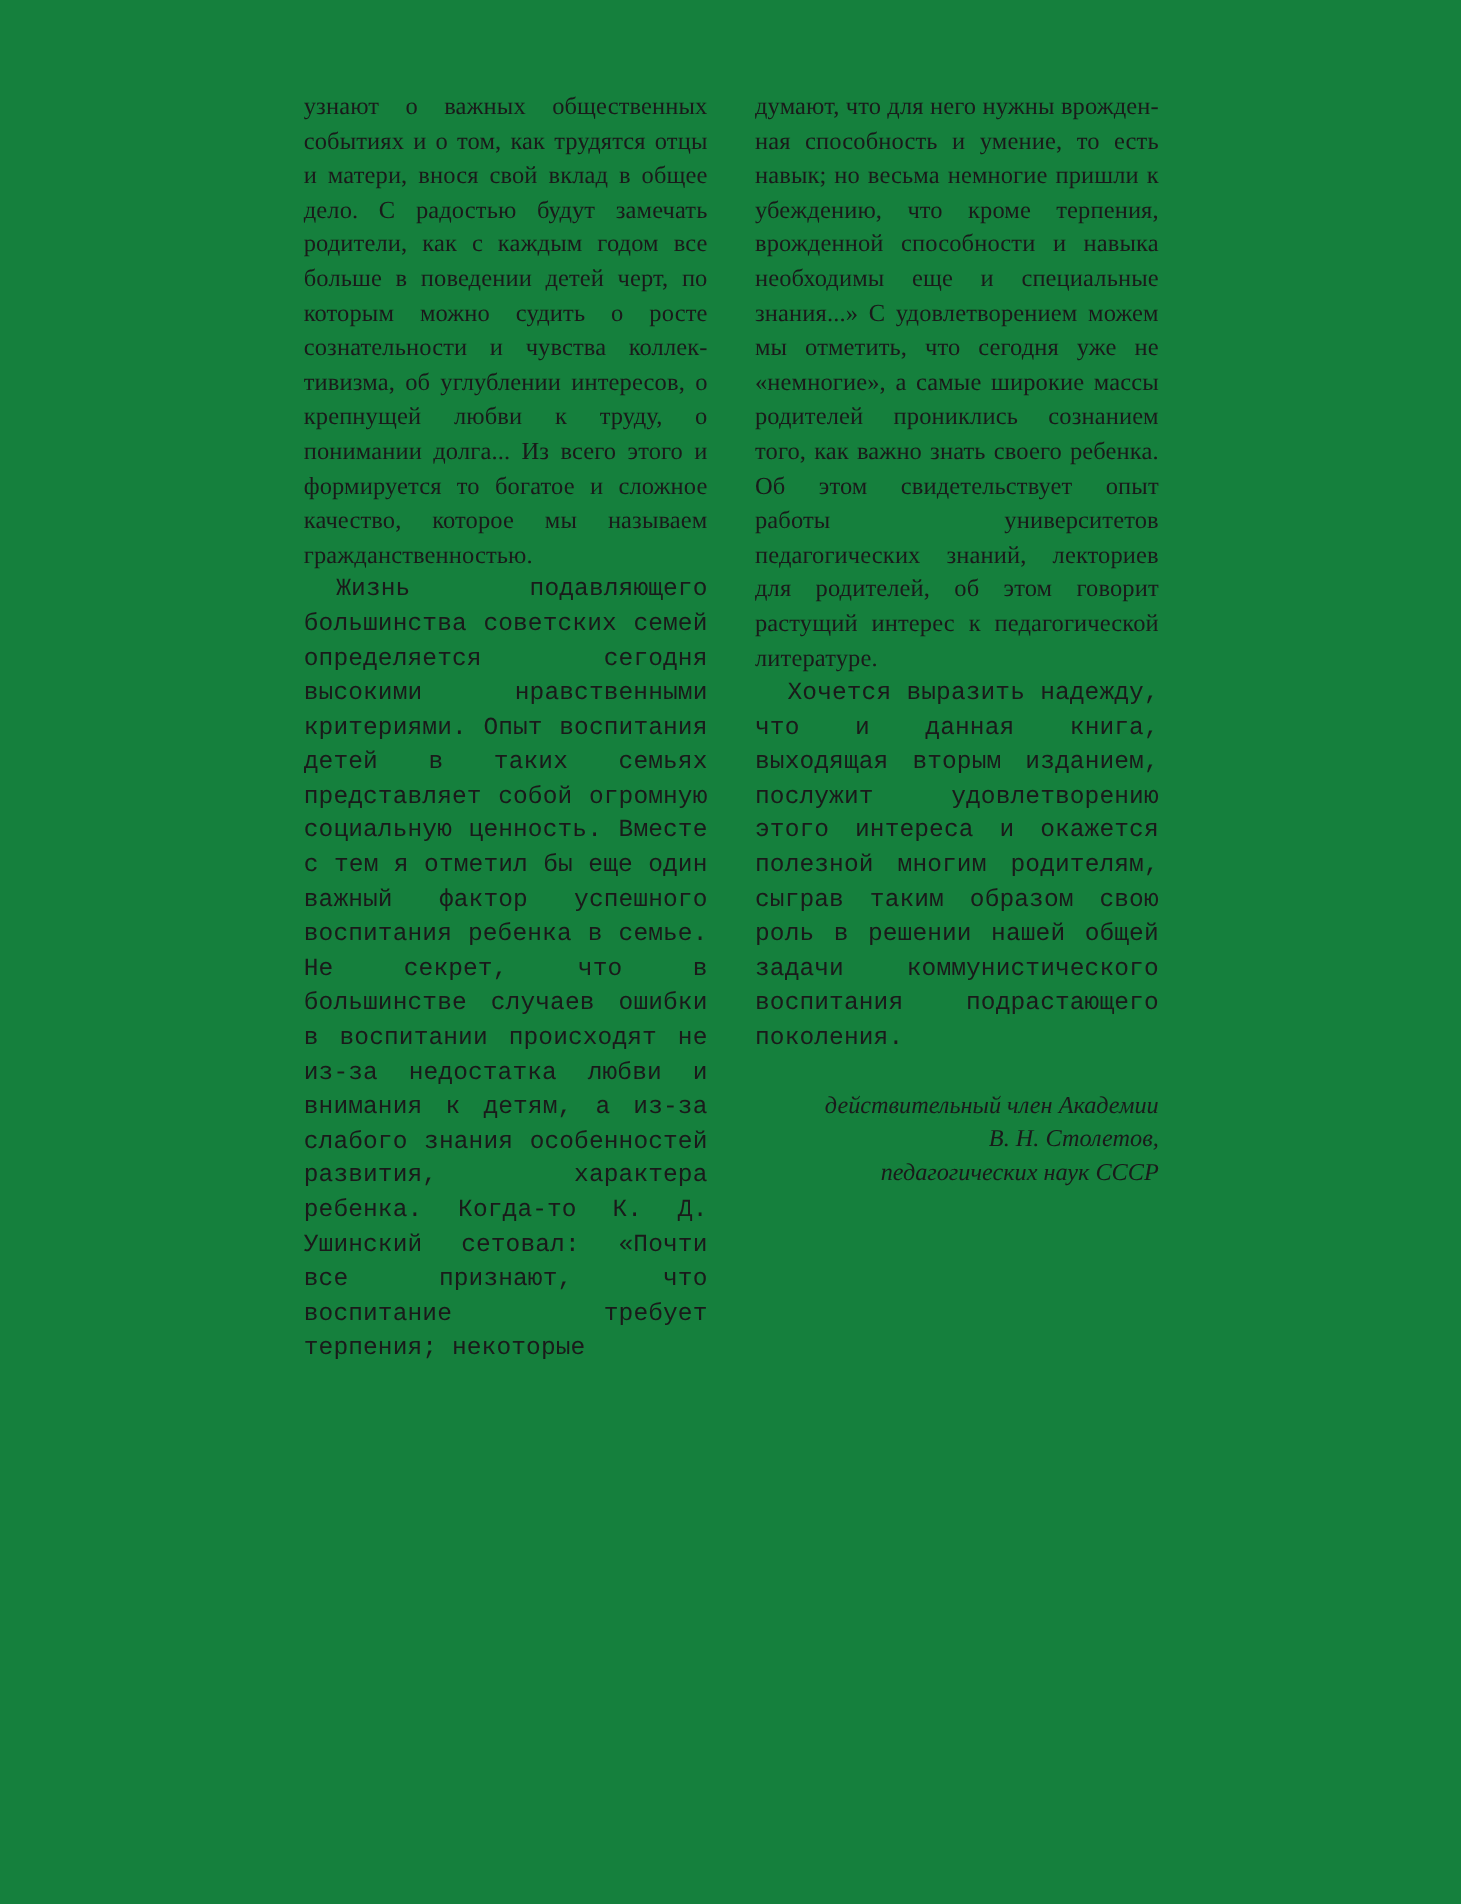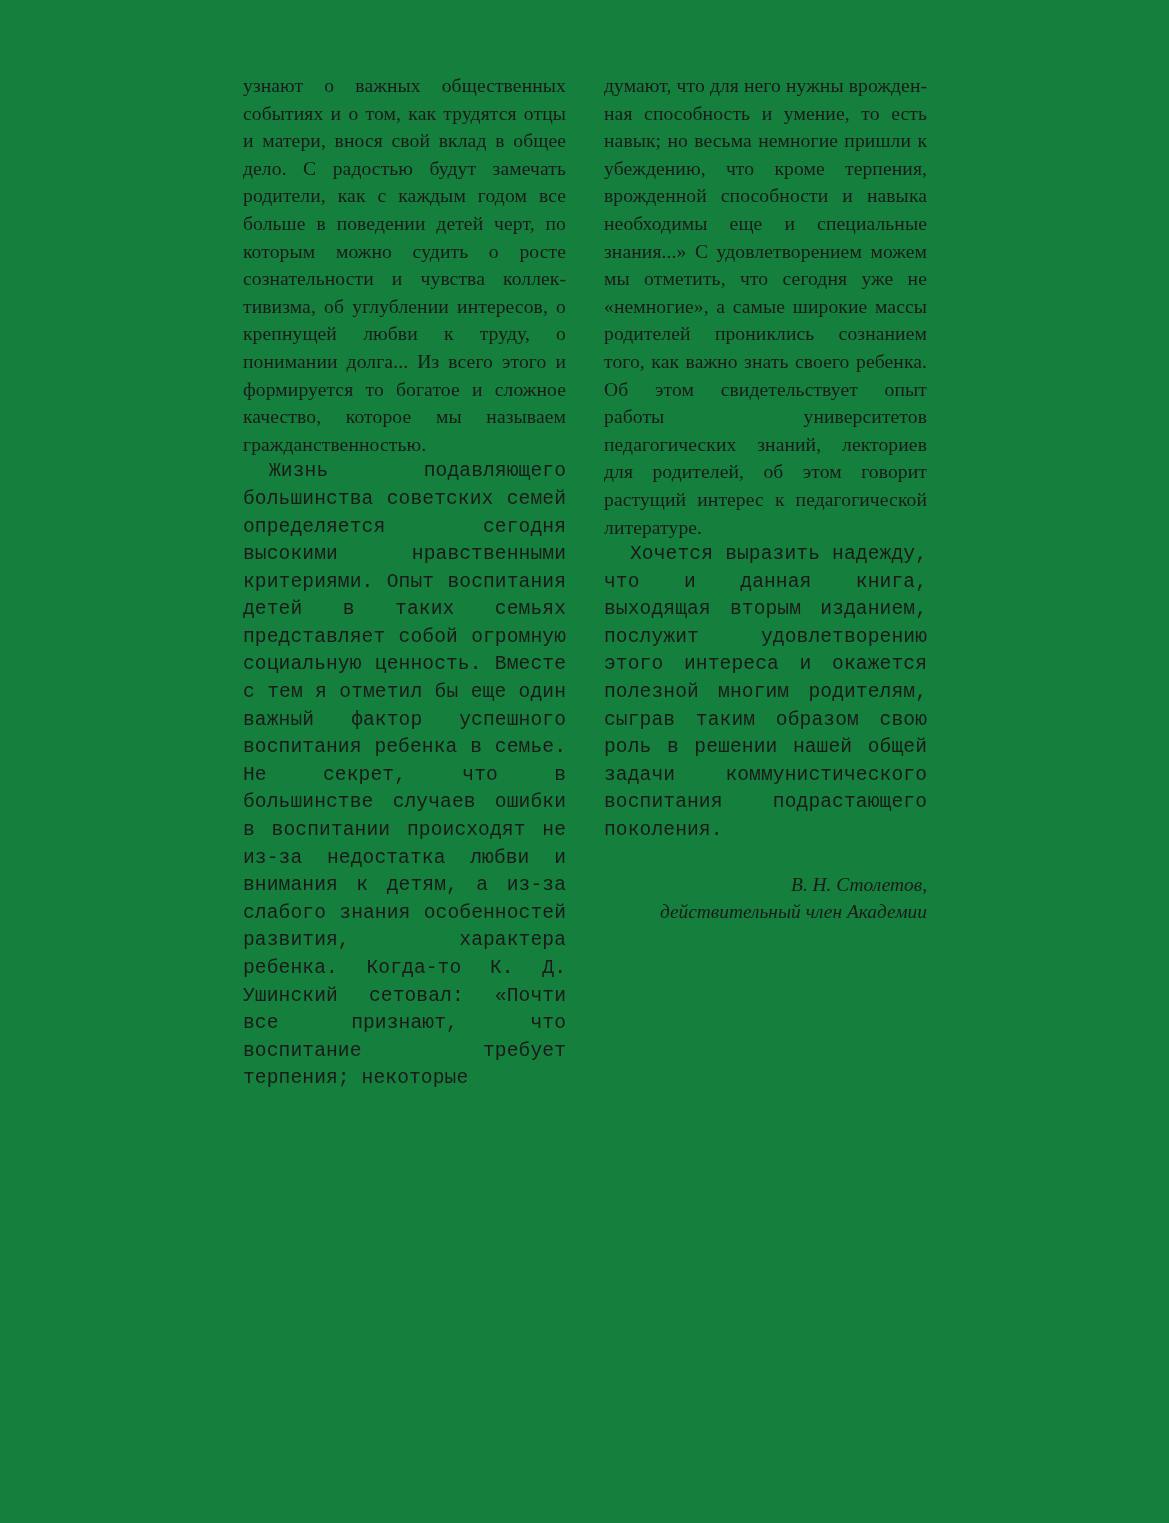--- a/index.html
+++ b/index.html
@@ -69,19 +69,20 @@
 
     <div class="column">
       <p class="para">узнают о важных общественных событи­ях и о том, как трудятся отцы и матери, внося свой вклад в общее дело. С ра­достью будут замечать родители, как с каждым годом все больше в поведении детей черт, по которым можно судить о росте сознательности и чувства коллек­тивизма, об углублении интересов, о крепнущей любви к труду, о понимании долга... Из всего этого и формируется то богатое и сложное качество, которое мы называем гражданственностью.</p>
       <p class="para indent">Жизнь подавляющего большинства советских семей определяется сегодня высокими нравственными критериями. Опыт воспитания детей в таких семьях представляет собой огромную социаль­ную ценность. Вместе с тем я отметил бы еще один важный фактор успешного вос­питания ребенка в семье. Не секрет, что в большинстве случаев ошибки в воспи­тании происходят не из-за недостатка любви и внимания к детям, а из-за сла­бого знания особенностей развития, ха­рактера ребенка. Когда-то К. Д. Ушин­ский сетовал: «Почти все признают, что воспитание требует терпения; некоторые</p>
     </div>
 
     <div class="column">
       <p class="para">думают, что для него нужны врожден­ная способность и умение, то есть навык; но весьма немногие пришли к убежде­нию, что кроме терпения, врожденной способности и навыка необходимы еще и специальные знания...» С удовлетворе­нием можем мы отметить, что сегодня уже не «немногие», а самые широкие массы родителей прониклись сознанием того, как важно знать своего ребенка. Об этом свидетельствует опыт работы университетов педагогических знаний, лекториев для родителей, об этом гово­рит растущий интерес к педагогической литературе.</p>
       <p class="para indent">Хочется выразить надежду, что и данная книга, выходящая вторым изда­нием, послужит удовлетворению этого интереса и окажется полезной многим родителям, сыграв таким образом свою роль в решении нашей общей задачи коммунистического воспитания подра­стающего поколения.</p>
       <div class="signature">
+        <div>действительный член Академии</div>
         <div>В. Н. Столетов,</div>
-        <div>действительный член Академии</div>
+        <div>педагогических наук СССР</div>
       </div>
     </div>
 
   </div>
 </div>
 
 </body></html>

